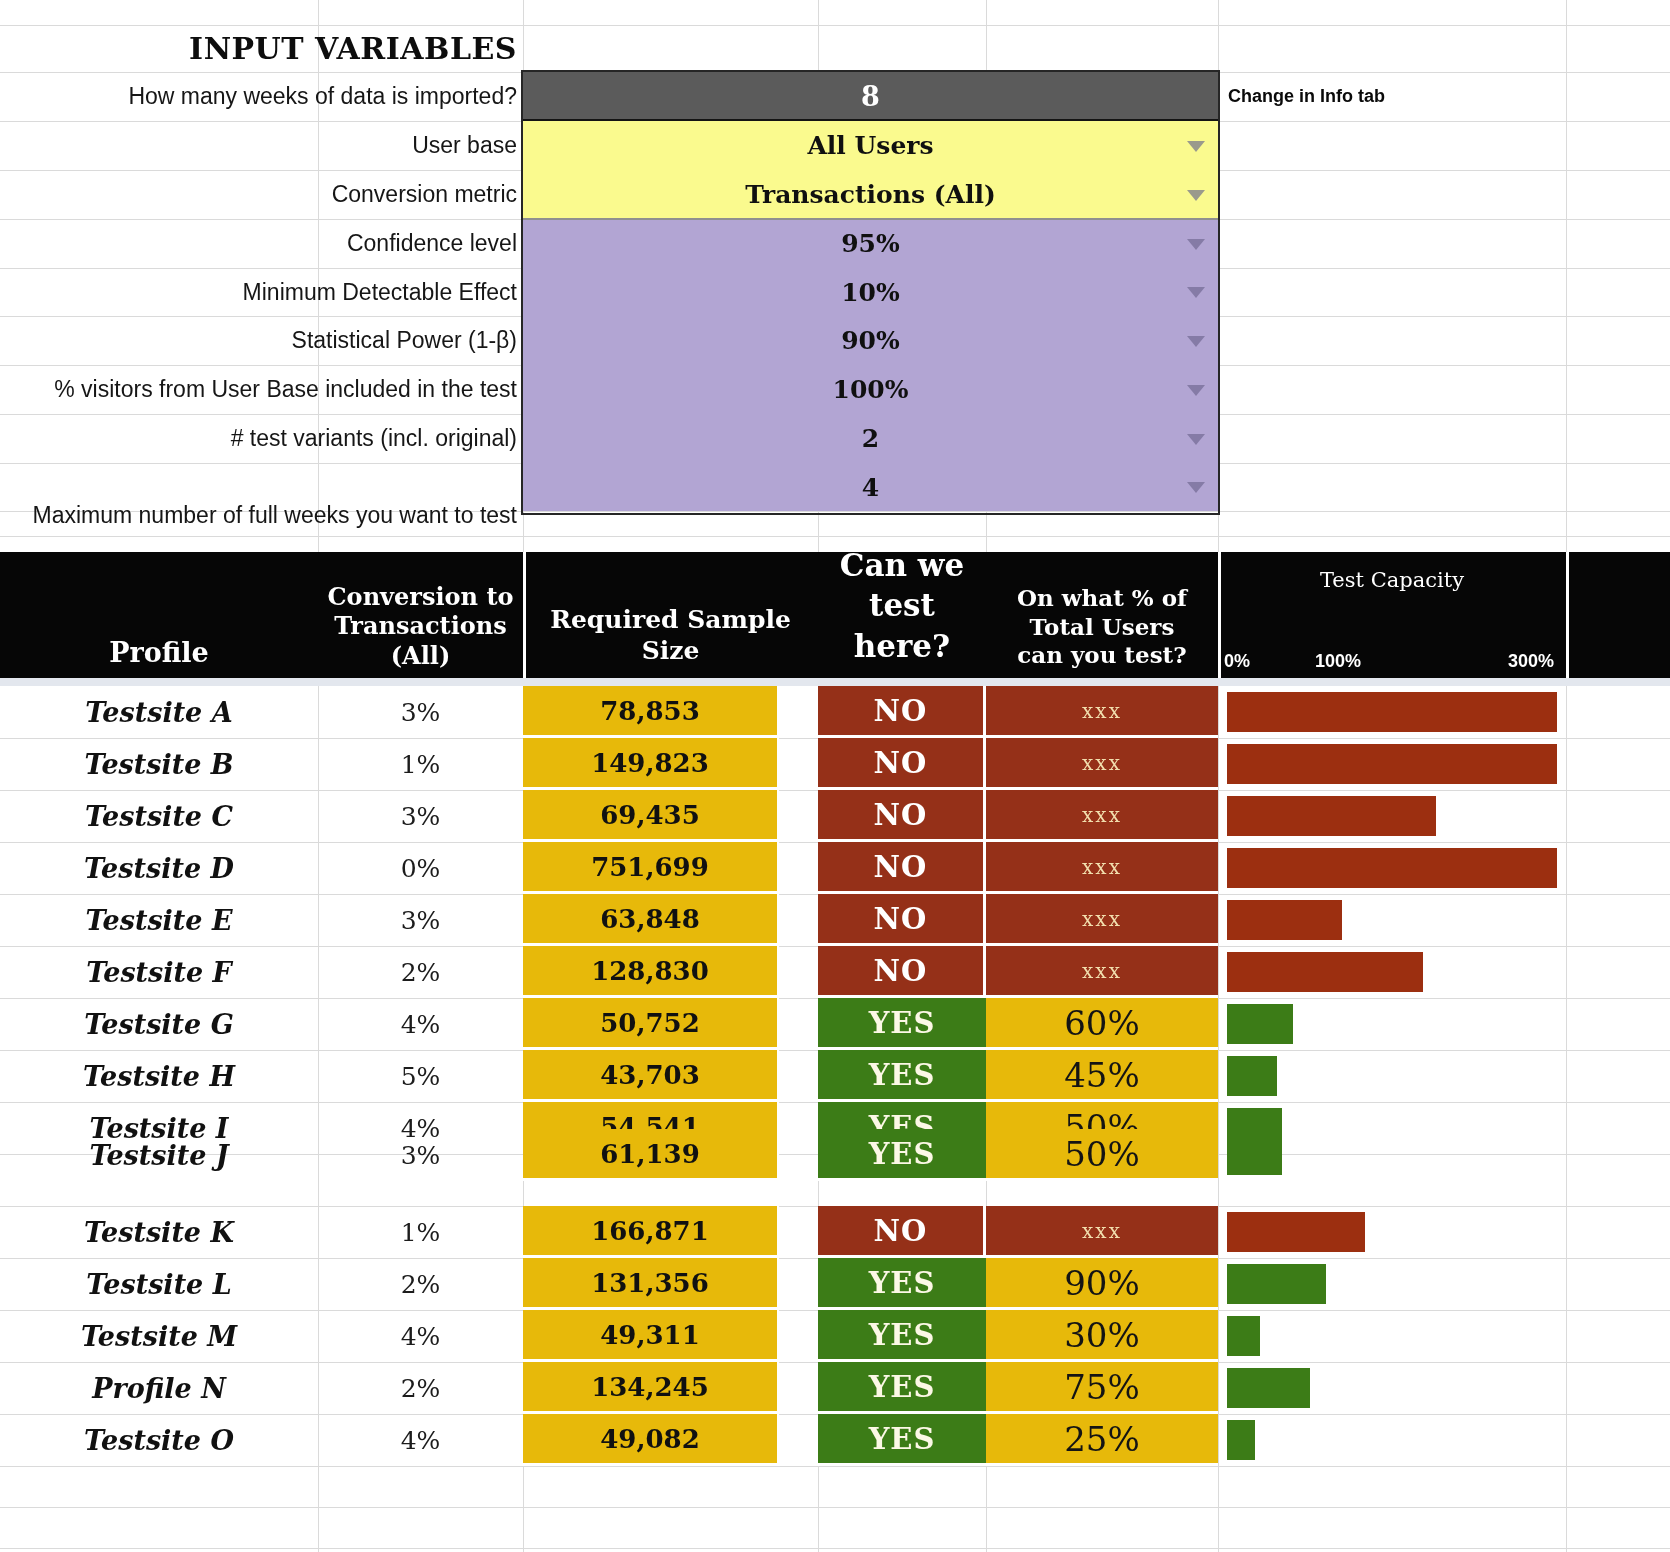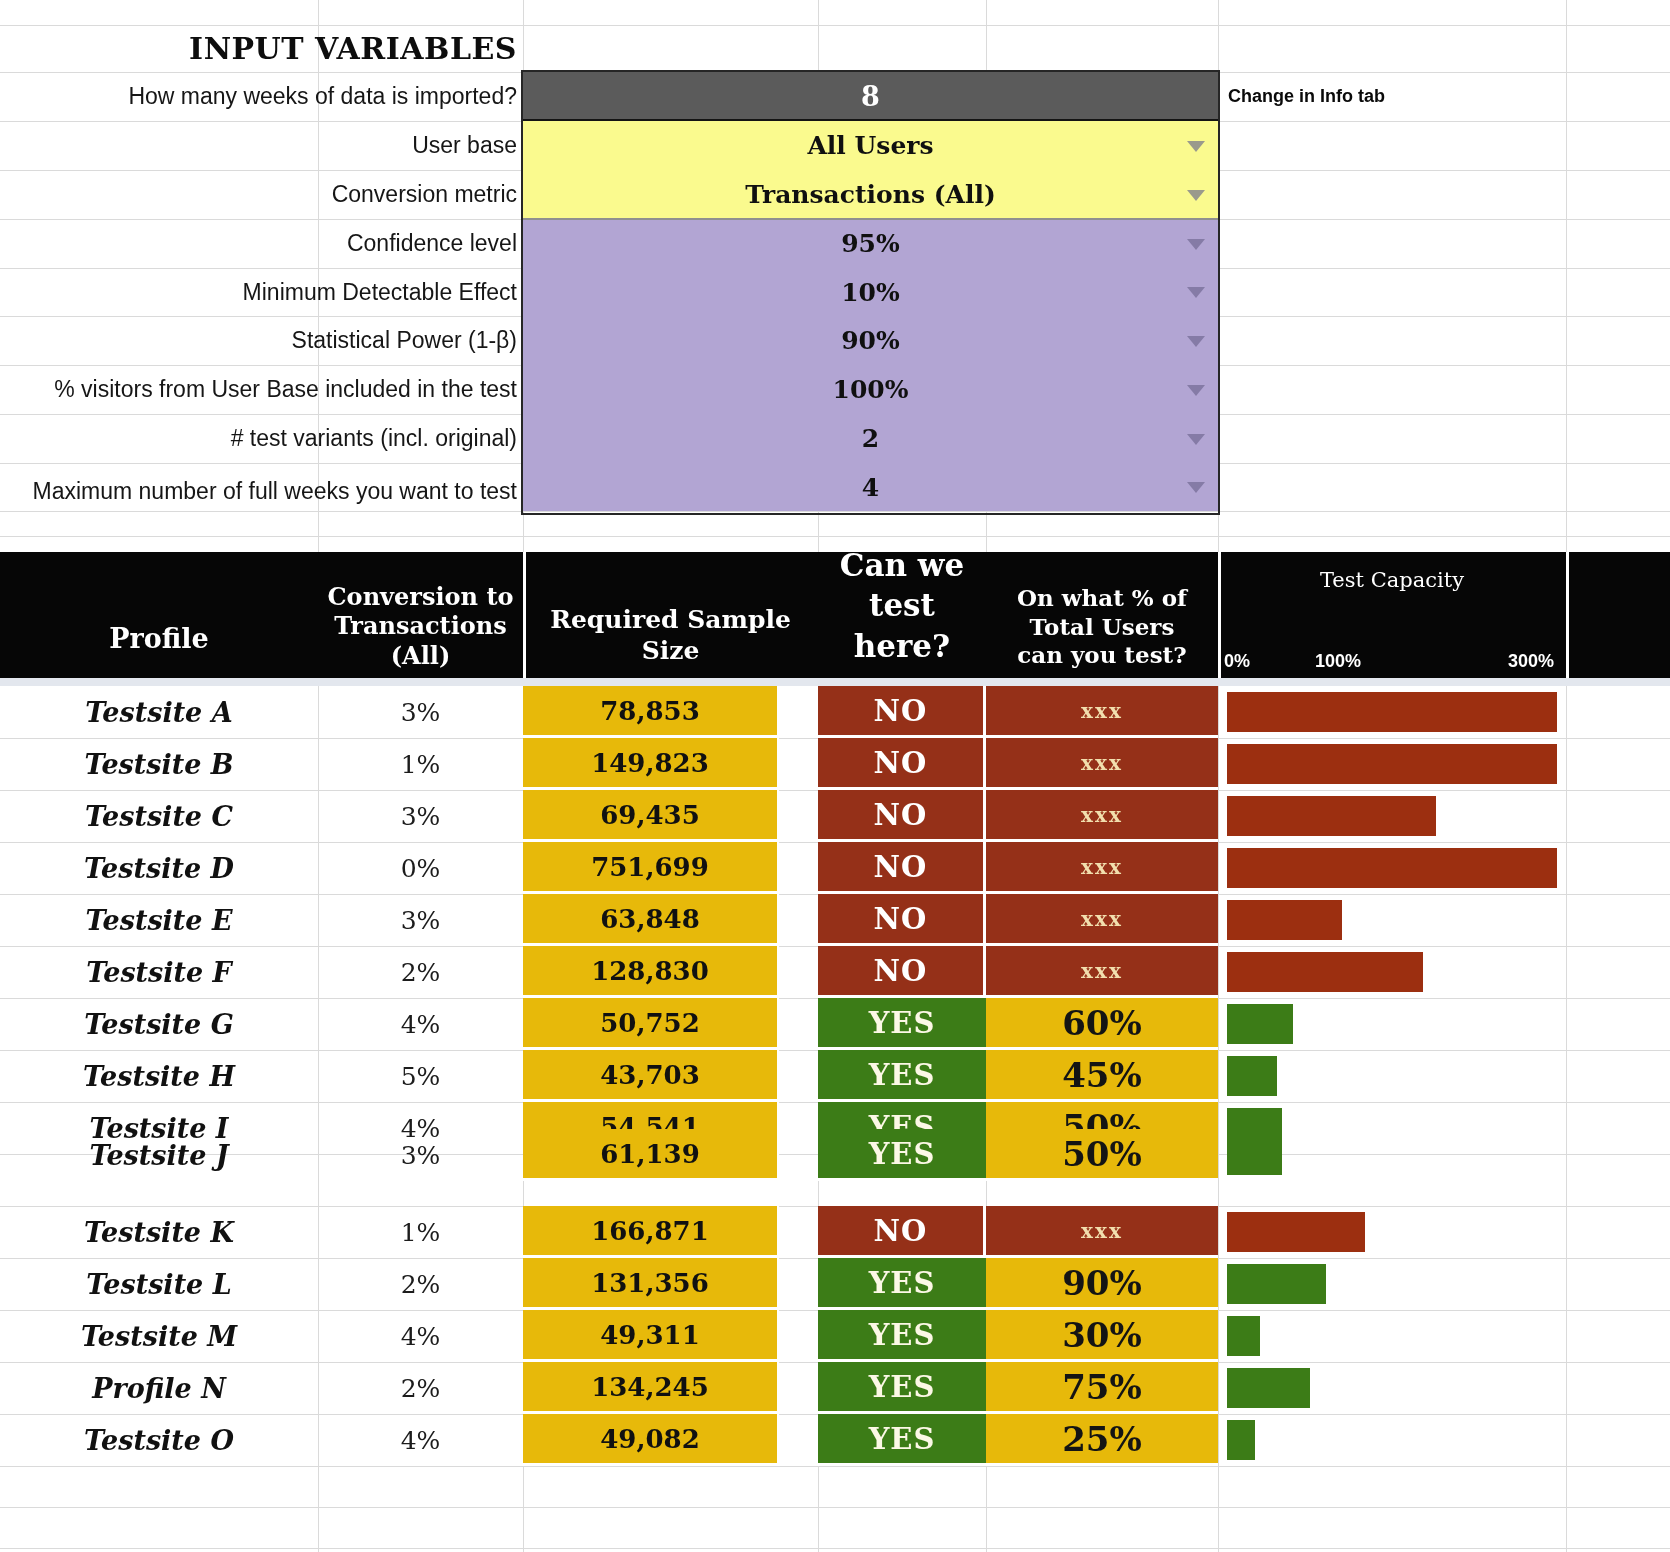--- a/index.html
+++ b/index.html
@@ -27,21 +27,21 @@
       z-index:3;pointer-events:none;}
   .sep-dark{position:absolute;left:523px;width:695px;top:119px;height:2px;background:#141414;z-index:3;}
   .sep-gray{position:absolute;left:523px;width:695px;top:218px;height:2px;background:#8f8f8f;z-index:3;}
   .note{position:absolute;left:1228px;top:72px;height:49px;display:flex;align-items:center;
       font-weight:700;font-size:18px;color:#0a0a0a;z-index:2;}
   
   .thead{position:absolute;left:0;top:552px;width:1670px;height:126px;background:#060606;z-index:2;}
   .hsep{position:absolute;top:0;bottom:0;width:3px;background:#ffffff;}
   .th{position:absolute;top:0;bottom:0;display:flex;align-items:flex-end;justify-content:center;
       color:#ffffff;text-align:center;white-space:pre-line;font-family:"DejaVu Serif",serif;font-weight:700;}
-  .th-profile{left:0;width:318px;padding-bottom:24px;font-size:27px;}
+  .th-profile{left:0;width:318px;padding-bottom:10px;font-size:27px;}
   .th-conv{left:318px;width:205px;padding-bottom:8px;font-size:24px;line-height:1.22;}
   .th-samp{left:523px;width:295px;padding-bottom:12px;font-size:25px;line-height:1.25;}
   .th-test{left:818px;width:168px;padding-bottom:12px;font-size:31px;line-height:1.3;margin-top:16px;}
   .th-pct{left:986px;width:232px;padding-bottom:8px;font-size:23px;line-height:1.25;}
   .th-cap{position:absolute;left:1218px;width:348px;top:16px;display:flex;justify-content:center;
       color:#fff;font-family:"DejaVu Serif",serif;font-weight:400;font-size:21px;}
   .scale{position:absolute;left:1218px;width:348px;bottom:6px;height:24px;color:#fff;
       font-weight:700;font-size:18px;z-index:3;}
   .scale .s0{position:absolute;left:6px;bottom:0;}
   .scale .s100{position:absolute;left:120px;bottom:0;transform:translateX(-50%);}
@@ -51,21 +51,21 @@
   .trow{position:absolute;left:0;width:1670px;height:52px;z-index:2;}
   .cell{position:absolute;top:0;height:52px;display:flex;align-items:center;justify-content:center;
       box-sizing:border-box;font-family:"DejaVu Serif",serif;}
   .c-prof{left:0;width:318px;font-weight:700;font-size:27px;color:#111;font-style:italic;}
   .c-conv{left:318px;width:205px;font-weight:400;font-size:25px;color:#1c1c1c;}
   .c-samp{left:523px;width:256px;background:#E7B90A;border-bottom:3px solid #fff;border-right:2px solid #fff;
       font-weight:700;font-size:26px;color:#111;}
   .c-test{left:818px;width:168px;border-bottom:3px solid #fff;font-weight:700;font-size:29px;letter-spacing:1px;}
   .c-test.no{background:#953018;color:#ffffff;border-right:3px solid #fff;}
   .c-test.yes{background:#3C7C17;color:#FCF8E6;}
-  .c-pct{left:986px;width:232px;border-bottom:3px solid #fff;font-weight:700;}
+  .c-pct{left:986px;width:232px;border-bottom:3px solid #fff;font-weight:400;}
   .c-pct.no{background:#953018;color:#F2DFAE;font-size:20px;letter-spacing:2px;}
   .c-pct.yes{background:#E7B90A;color:#141414;font-size:34px;}
   .c-cap{left:1218px;width:348px;justify-content:flex-start;}
   .bar{margin-left:9px;height:40px;}
   .bar.no{background:#9C2F10;}
   .bar.yes{background:#3C7C17;}
 </style>
 </head>
 <body>
 
@@ -142,21 +142,21 @@
       <div class="in-label" style="top: 365px; height: 49px;">% visitors from User Base included in the test</div>
       <div class="in-val purple" style="top: 365px; height: 49px;">
         <span>100%</span>
         <span class="dd"></span>
       </div>
       <div class="in-label" style="top: 414px; height: 49px;"># test variants (incl. original)</div>
       <div class="in-val purple" style="top: 414px; height: 49px;">
         <span>2</span>
         <span class="dd"></span>
       </div>
-      <div class="in-label" style="top: 467px; height: 48px;">Maximum number of full weeks you want to test</div>
+      <div class="in-label" style="top: 491px; height: 48px;">Maximum number of full weeks you want to test</div>
       <div class="in-val purple" style="top: 463px; height: 48px;">
         <span>4</span>
         <span class="dd"></span>
       </div>
     </div>
   <div class="vblock"></div>
   <div class="sep-dark"></div>
   <div class="sep-gray"></div>
   <div class="note">Change in Info tab</div>
 

